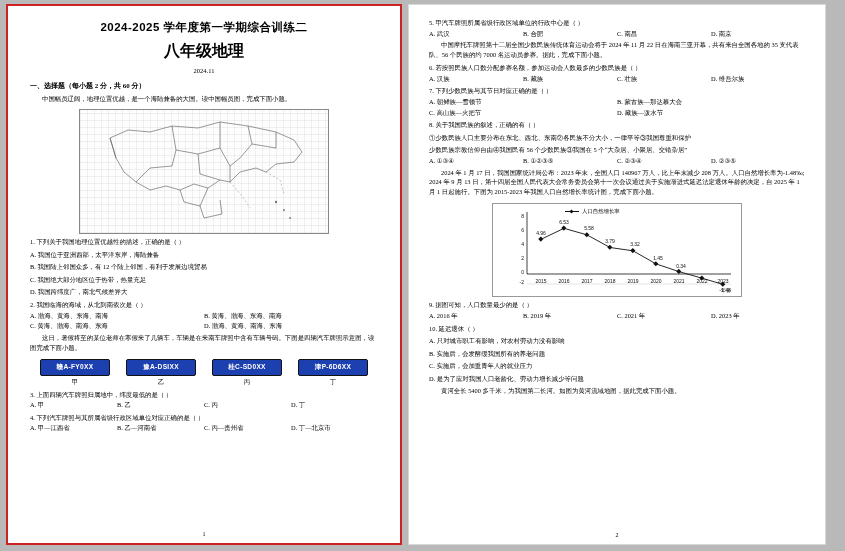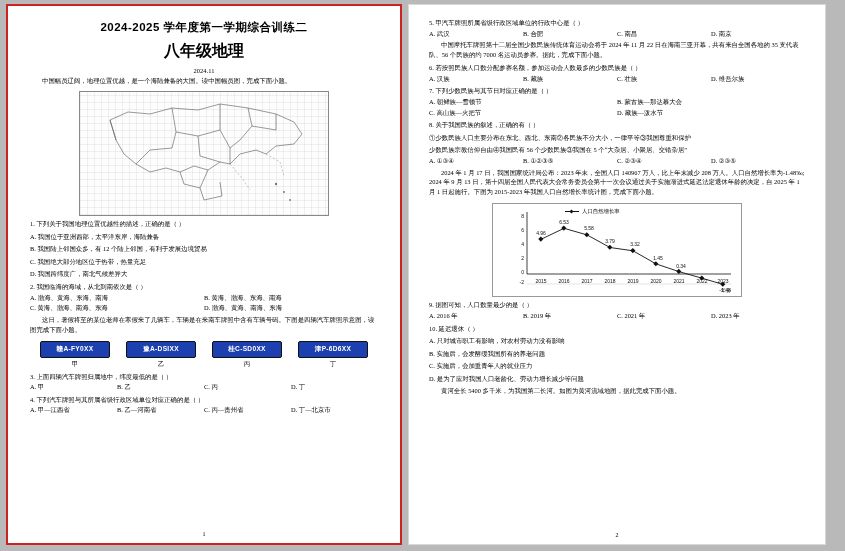--- a/index.html
+++ b/index.html
@@ -66,20 +66,21 @@
 </head>
 <body>
 
 <div class="wrap">
 
   <div class="page left">
     <div class="doc-title">2024-2025 学年度第一学期综合训练二</div>
     <div class="doc-sub">八年级地理</div>
     <div class="doc-date">2024.11</div>
 
+    <div class="sec-head">一、选择题（每小题 2 分，共 60 分）</div>
     <div class="para indent">中国幅员辽阔，地理位置优越，是一个海陆兼备的大国。读中国幅员图，完成下面小题。</div>
 
     <div class="mapbox">
       <svg width="248" height="123" viewBox="0 0 248 123">
         <g fill="none" stroke="#555" stroke-width="0.6">
           <path d="M30 28 L48 20 L70 22 L92 16 L118 18 L140 12 L168 16 L196 22 L214 30 L222 42 L214 52 L196 54 L186 62 L176 58 L160 62 L150 72 L140 70 L128 78 L114 74 L100 80 L86 76 L70 80 L56 72 L44 62 L36 48 Z"></path>
           <path d="M92 16 L96 40 L118 44 L140 38 L140 12"></path>
           <path d="M56 72 L70 58 L92 56 L96 40"></path>
           <path d="M140 38 L150 56 L150 72"></path>
           <path d="M118 44 L120 64 L140 70"></path>

